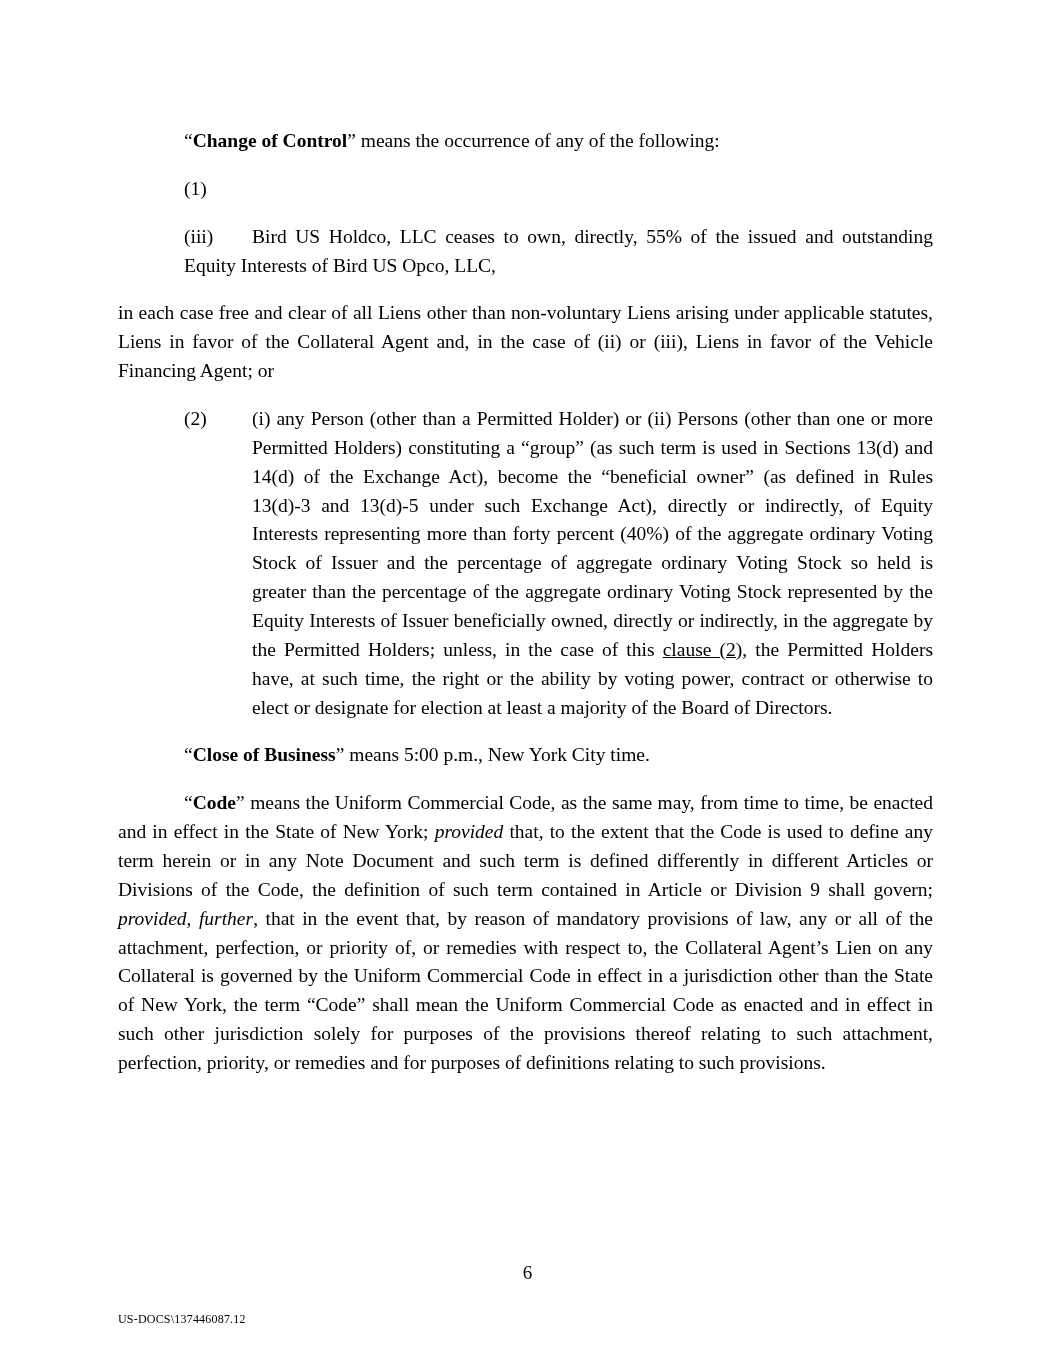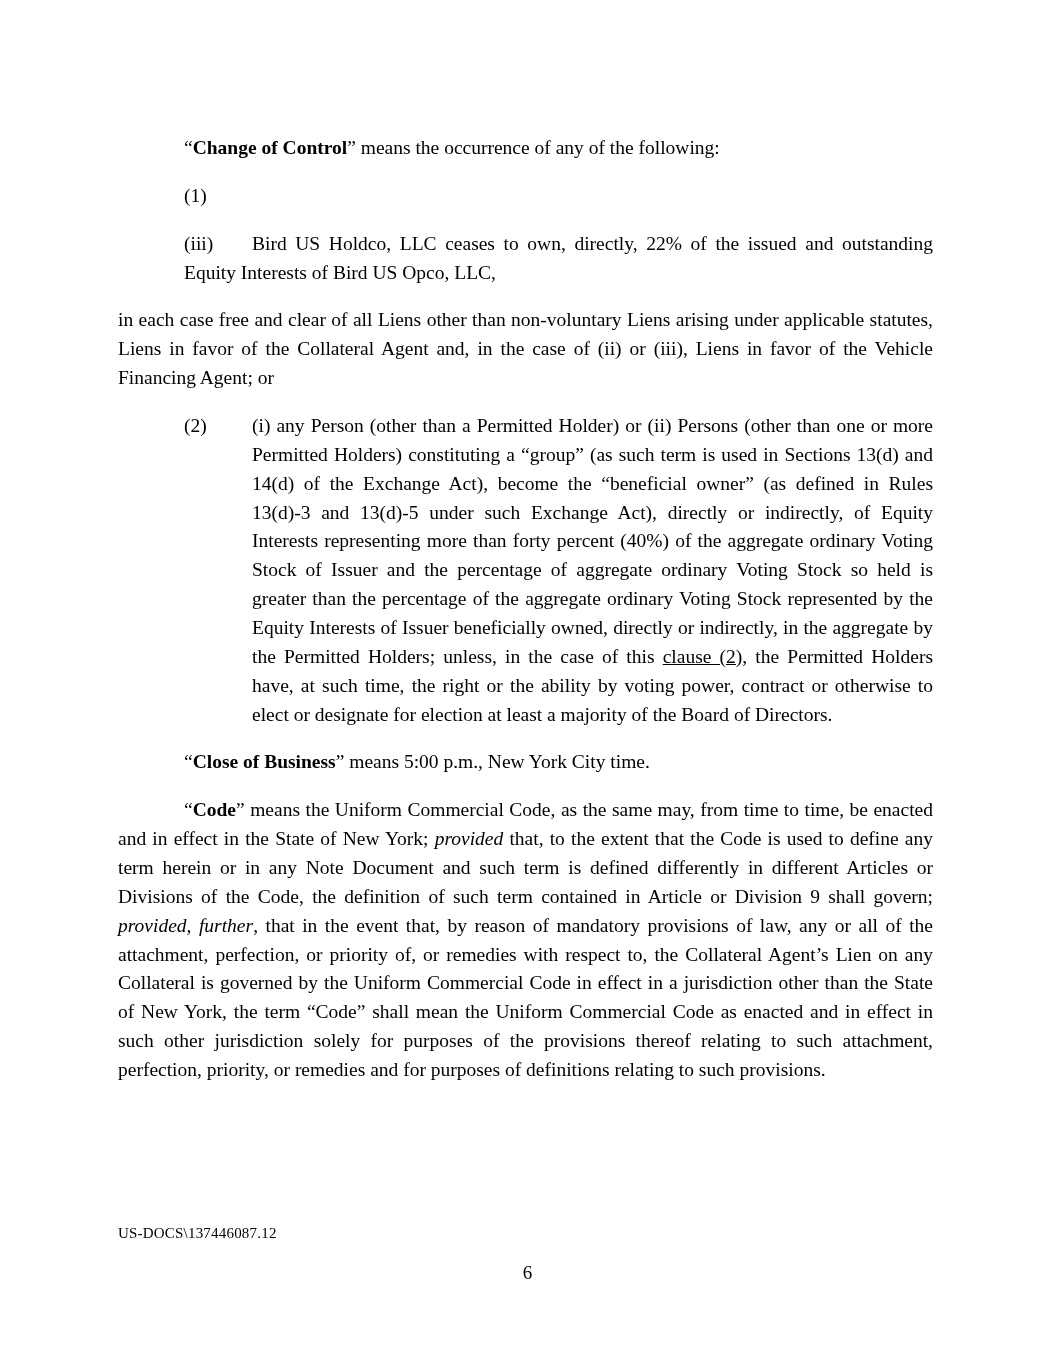--- a/index.html
+++ b/index.html
@@ -19,21 +19,21 @@
     background: #ffffff;
     box-sizing: border-box;
   }
   .content {
     position: absolute;
     left: 118px;
     top: 118px;
     width: 815px;
   }
   p {
-    margin: 16px 0 19px 0;
+    margin: 9px 0 19px 0;
     font-size: 19.5px;
     line-height: 1.48;
     text-align: justify;
     text-justify: inter-word;
   }
   .indent-first {
     text-indent: 66px;
   }
   .sub-item {
     margin-left: 66px;
@@ -63,39 +63,39 @@
     position: absolute;
     left: 0;
     right: 0;
     top: 1262px;
     text-align: center;
     font-size: 19px;
   }
   .footer-docid {
     position: absolute;
     left: 118px;
-    top: 1225px;
-    font-size: 15px;
+    top: 1312px;
+    font-size: 12px;
     letter-spacing: 0.2px;
     font-family: Liberation Serif, serif;
   }
 </style>
 </head>
 <body>
 
 <div class="page">
   <div class="content">
 
     <p class="indent-first"><span>“</span><b>Change of Control</b><span>” means the occurrence of any of the following:</span></p>
 
     <p class="indent-first"><span>(1)</span></p>
 
 
 
-    <p class="sub-item"><span class="marker">(iii)</span><span>Bird US Holdco, LLC ceases to own, directly, 22% of the issued and outstanding Equity Interests of Bird US Opco, LLC,</span></p>
+    <p class="sub-item"><span class="marker">(iii)</span><span>Bird US Holdco, LLC ceases to own, directly, 55% of the issued and outstanding Equity Interests of Bird US Opco, LLC,</span></p>
 
     <p>in each case free and clear of all Liens other than non-voluntary Liens arising under applicable statutes, Liens in favor of the Collateral Agent and, in the case of (ii) or (iii), Liens in favor of the Vehicle Financing Agent; or</p>
 
     <p class="clause2"><span class="marker">(2)</span><span class="body"><span>(i) any Person (other than a Permitted Holder) or (ii) Persons (other than one or more Permitted Holders) constituting a “group” (as such term is used in Sections 13(d) and 14(d) of the Exchange Act), become the “beneficial owner” (as defined in Rules 13(d)-3 and 13(d)-5 under such Exchange Act), directly or indirectly, of Equity Interests representing more than forty percent (40%) of the aggregate ordinary Voting Stock of Issuer and the percentage of aggregate ordinary Voting Stock so held is greater than the percentage of the aggregate ordinary Voting Stock represented by the Equity Interests of Issuer beneficially owned, directly or indirectly, in the aggregate by the Permitted Holders; unless, in the case of this </span><u>clause (2)</u><span>, the Permitted Holders have, at such time, the right or the ability by voting power, contract or otherwise to elect or designate for election at least a majority of the Board of Directors.</span></span></p>
 
 
     <p class="indent-first"><span>“</span><b>Close of Business</b><span>” means 5:00 p.m., New York City time.</span></p>
 
     <p class="indent-first"><span>“</span><b>Code</b><span>” means the Uniform Commercial Code, as the same may, from time to time, be enacted and in effect in the State of New York; </span><i>provided</i><span> that, to the extent that the Code is used to define any term herein or in any Note Document and such term is defined differently in different Articles or Divisions of the Code, the definition of such term contained in Article or Division 9 shall govern; </span><i>provided, further</i><span>, that in the event that, by reason of mandatory provisions of law, any or all of the attachment, perfection, or priority of, or remedies with respect to, the Collateral Agent’s Lien on any Collateral is governed by the Uniform Commercial Code in effect in a jurisdiction other than the State of New York, the term “Code” shall mean the Uniform Commercial Code as enacted and in effect in such other jurisdiction solely for purposes of the provisions thereof relating to such attachment, perfection, priority, or remedies and for purposes of definitions relating to such provisions.</span></p>
 

